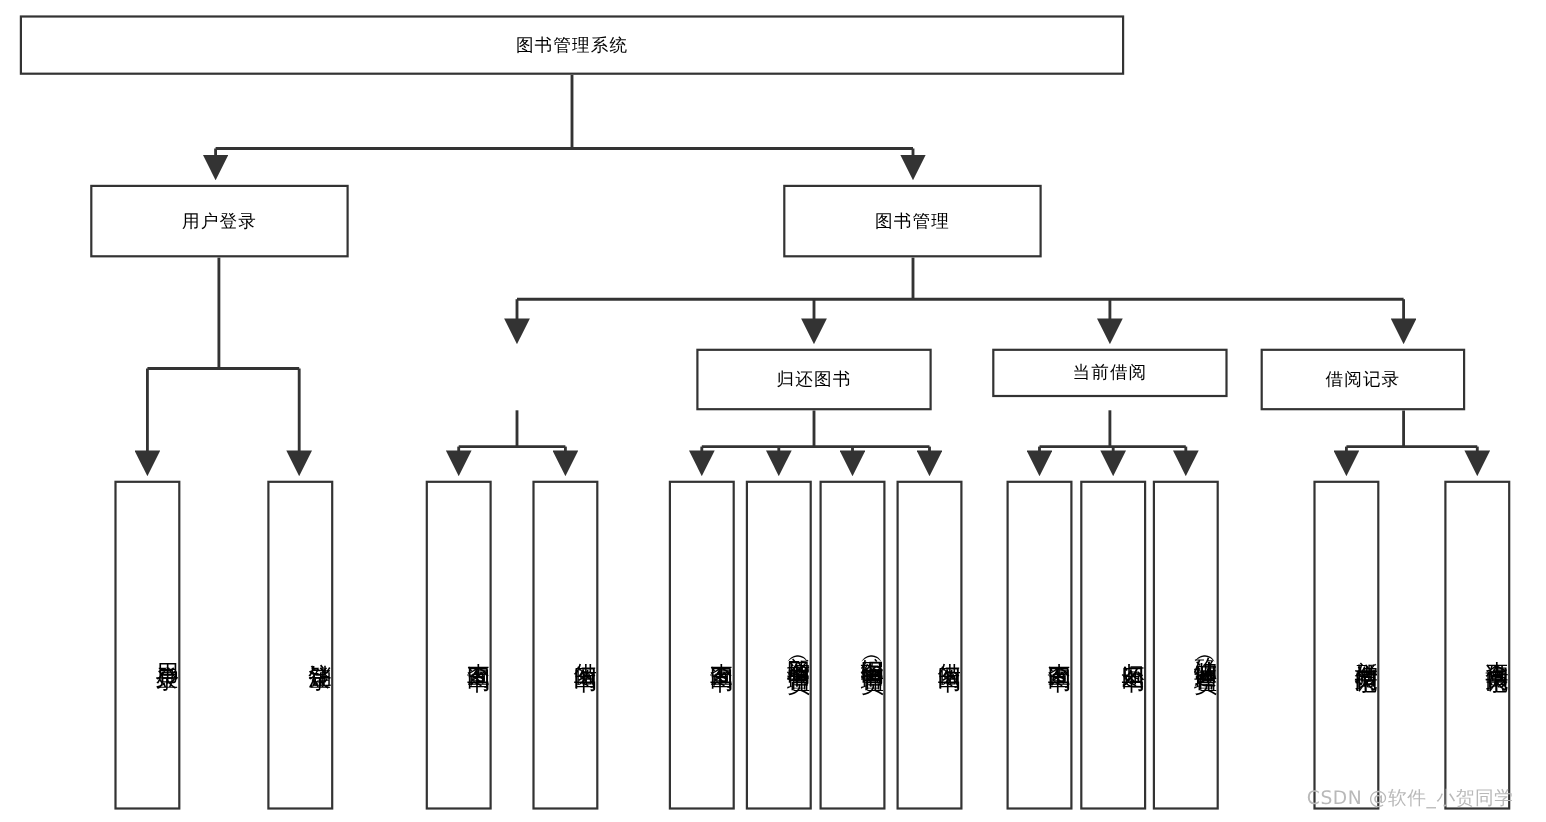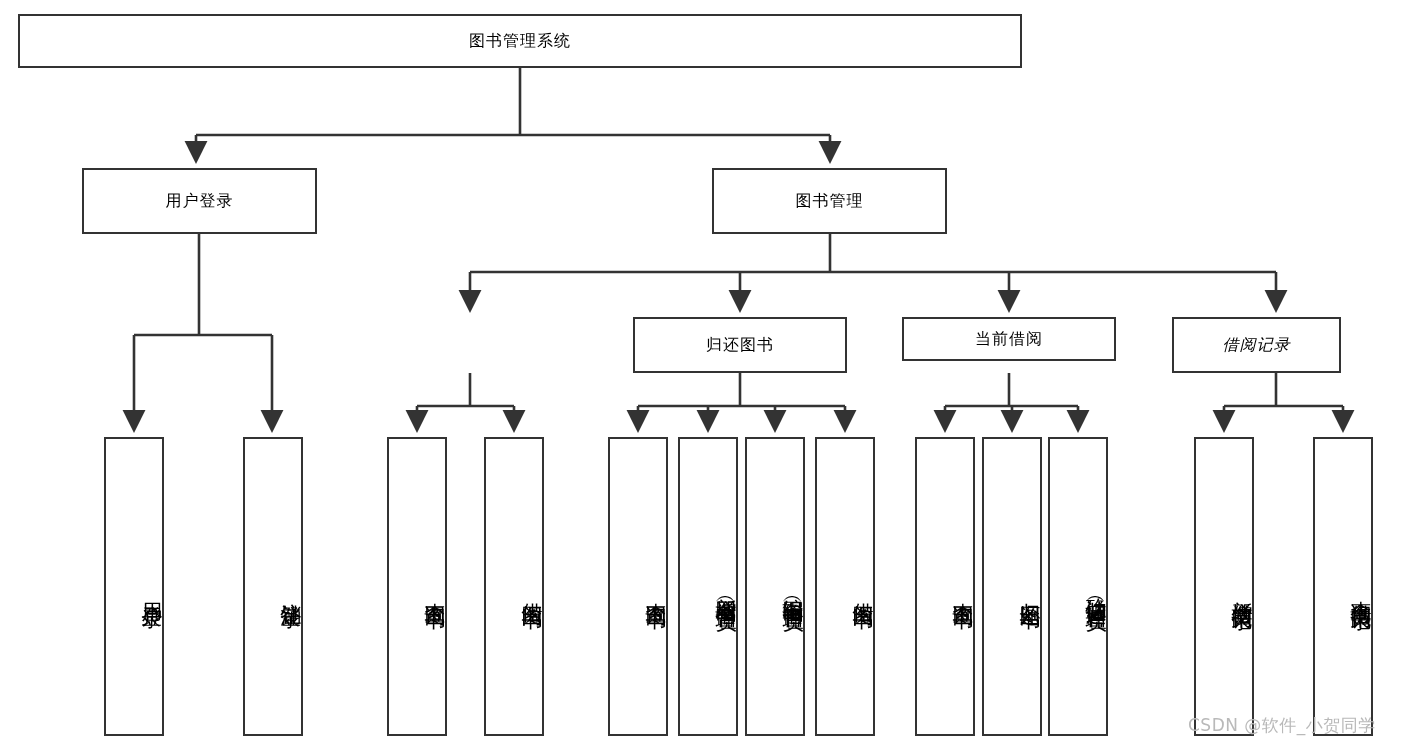--- a/index.html
+++ b/index.html
@@ -102,21 +102,21 @@
   <div class="node h" id="n-l2-1" style="left: 712px; top: 168px; width: 235px; height: 66px;">
     <span class="lbl">图书管理</span>
   </div>
 
   <div class="node h" id="n-l3-1" style="left: 633px; top: 317px; width: 214px; height: 56px;">
     <span class="lbl">归还图书</span>
   </div>
   <div class="node h" id="n-l3-2" style="left: 902px; top: 317px; width: 214px; height: 44px;">
     <span class="lbl">当前借阅</span>
   </div>
-  <div class="node h" id="n-l3-3" style="left: 1172px; top: 317px; width: 169px; height: 56px; font-style: italic;">
+  <div class="node h" id="n-l3-3" style="left: 1146px; top: 317px; width: 186px; height: 56px;">
     <span class="lbl">借阅记录</span>
   </div>
 
   <div class="node v" id="n-lf-0" style="left: 104px; top: 437px; width: 60px; height: 299px;">
     <span class="lbl">用户登录</span>
   </div>
   <div class="node v" id="n-lf-1" style="left: 243px; top: 437px; width: 60px; height: 299px;">
     <span class="lbl">注销登录</span>
   </div>
   <div class="node v" id="n-lf-2" style="left: 387px; top: 437px; width: 60px; height: 299px;">

